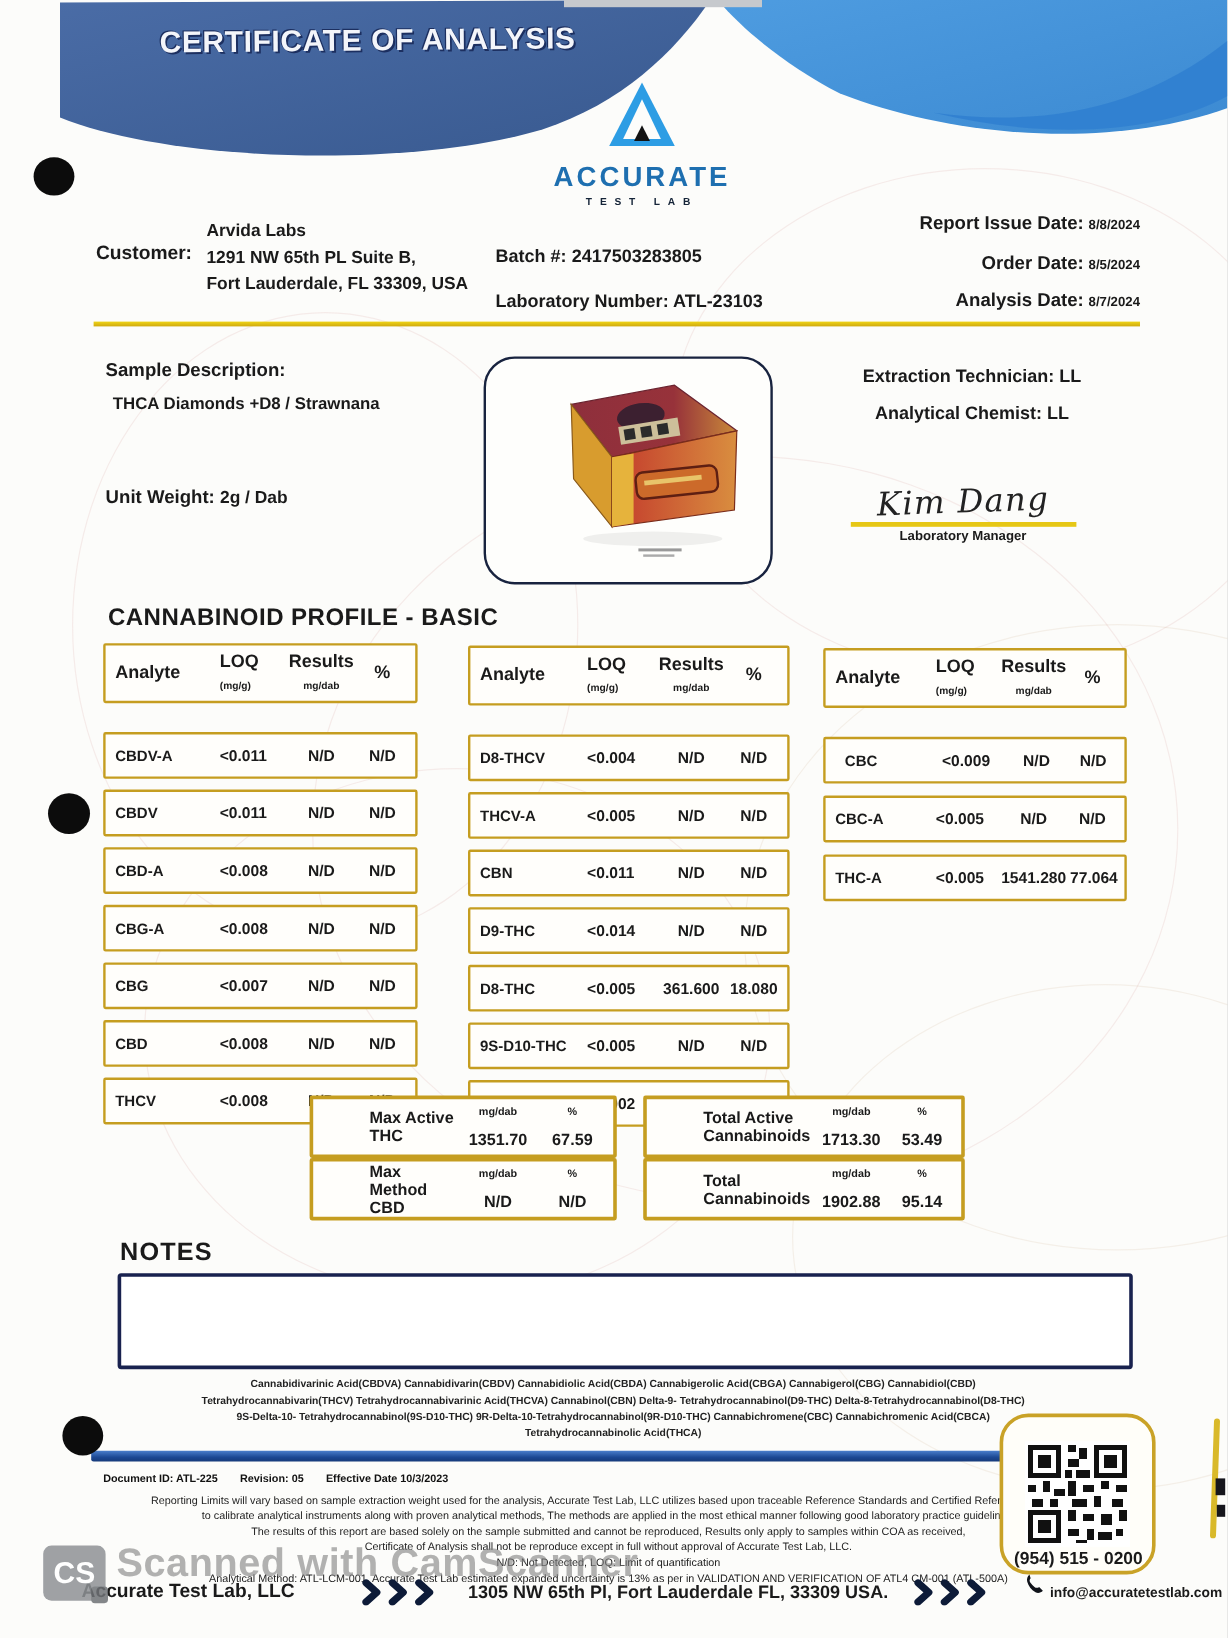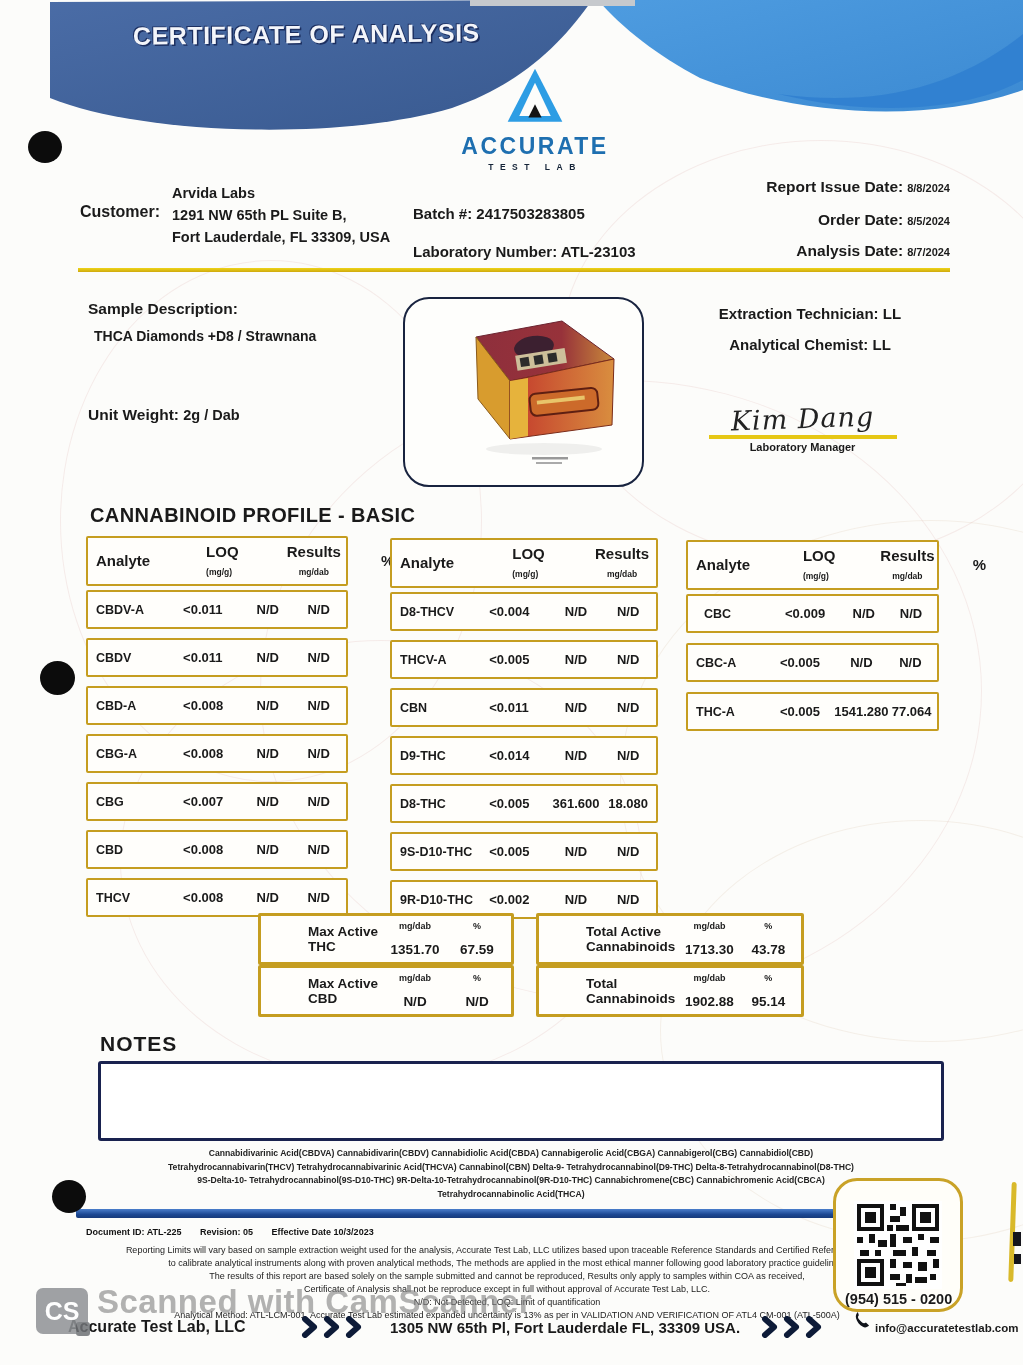--- a/index.html
+++ b/index.html
@@ -37,21 +37,21 @@
   .sig-block{left:700px;top:403px;width:205px;text-align:center;}
   .sig-name{font-family:"DejaVu Serif",serif;font-style:italic;font-size:27px;color:#222;transform:rotate(-2deg);letter-spacing:1px;}
   .sig-rule{width:188px;height:4px;background:#e6c715;margin:1px auto 2px auto;}
   .sig-title{font-size:11px;font-weight:bold;}
 
   
   .profile-title{left:90px;top:504px;font-size:20px;font-weight:800;letter-spacing:.4px;}
   .atable{position:absolute;}
   .thead,.trow{border:2.5px solid #c59d20;background:#fffefb;display:grid;
       grid-template-columns:36% 22% 26% 16%;align-items:center;padding:4px 8px;border-radius:2px;}
-  .thead{height:38px;margin-bottom:4px;gap:23px;}
+  .thead{height:38px;margin-bottom:24px;}
   .trow{height:27px;margin-bottom:9px;font-size:13px;font-weight:bold;}
   .h-main{font-size:15px;font-weight:bold;line-height:14px;}
   .h-sub{font-size:8.5px;font-weight:600;line-height:9px;}
   .c2{text-align:left;}.c3{text-align:center;}.c4{text-align:center;}
   .trow .c1{font-size:12.5px;}
 
   
   .sumbox{position:absolute;border:3px solid #c59d20;background:#fffefb;border-radius:2px;
       display:flex;align-items:stretch;padding:4px 8px;}
   .sum-label{flex:1;font-size:13.5px;font-weight:bold;line-height:15px;display:flex;align-items:center;margin-left:39px;}
@@ -359,25 +359,25 @@
       </span>
   </div>
   <div class="sumbox" style="left:536px;top:913px;width:246px;height:38px;">
     <span class="sum-label" style="max-width:118px;">Total Active Cannabinoids</span>
     <span class="sum-col">
         <span class="sum-unit">mg/dab</span>
         <span class="sum-val">1713.30</span>
       </span>
     <span class="sum-col narrow">
         <span class="sum-unit">%</span>
-        <span class="sum-val">43.78</span>
+        <span class="sum-val">53.49</span>
       </span>
   </div>
   <div class="sumbox" style="left:258px;top:965px;width:234px;height:38px;">
-    <span class="sum-label">Max Active CBD</span>
+    <span class="sum-label">Max Method CBD</span>
     <span class="sum-col">
         <span class="sum-unit">mg/dab</span>
         <span class="sum-val">N/D</span>
       </span>
     <span class="sum-col narrow">
         <span class="sum-unit">%</span>
         <span class="sum-val">N/D</span>
       </span>
   </div>
   <div class="sumbox" style="left:536px;top:965px;width:246px;height:38px;">

